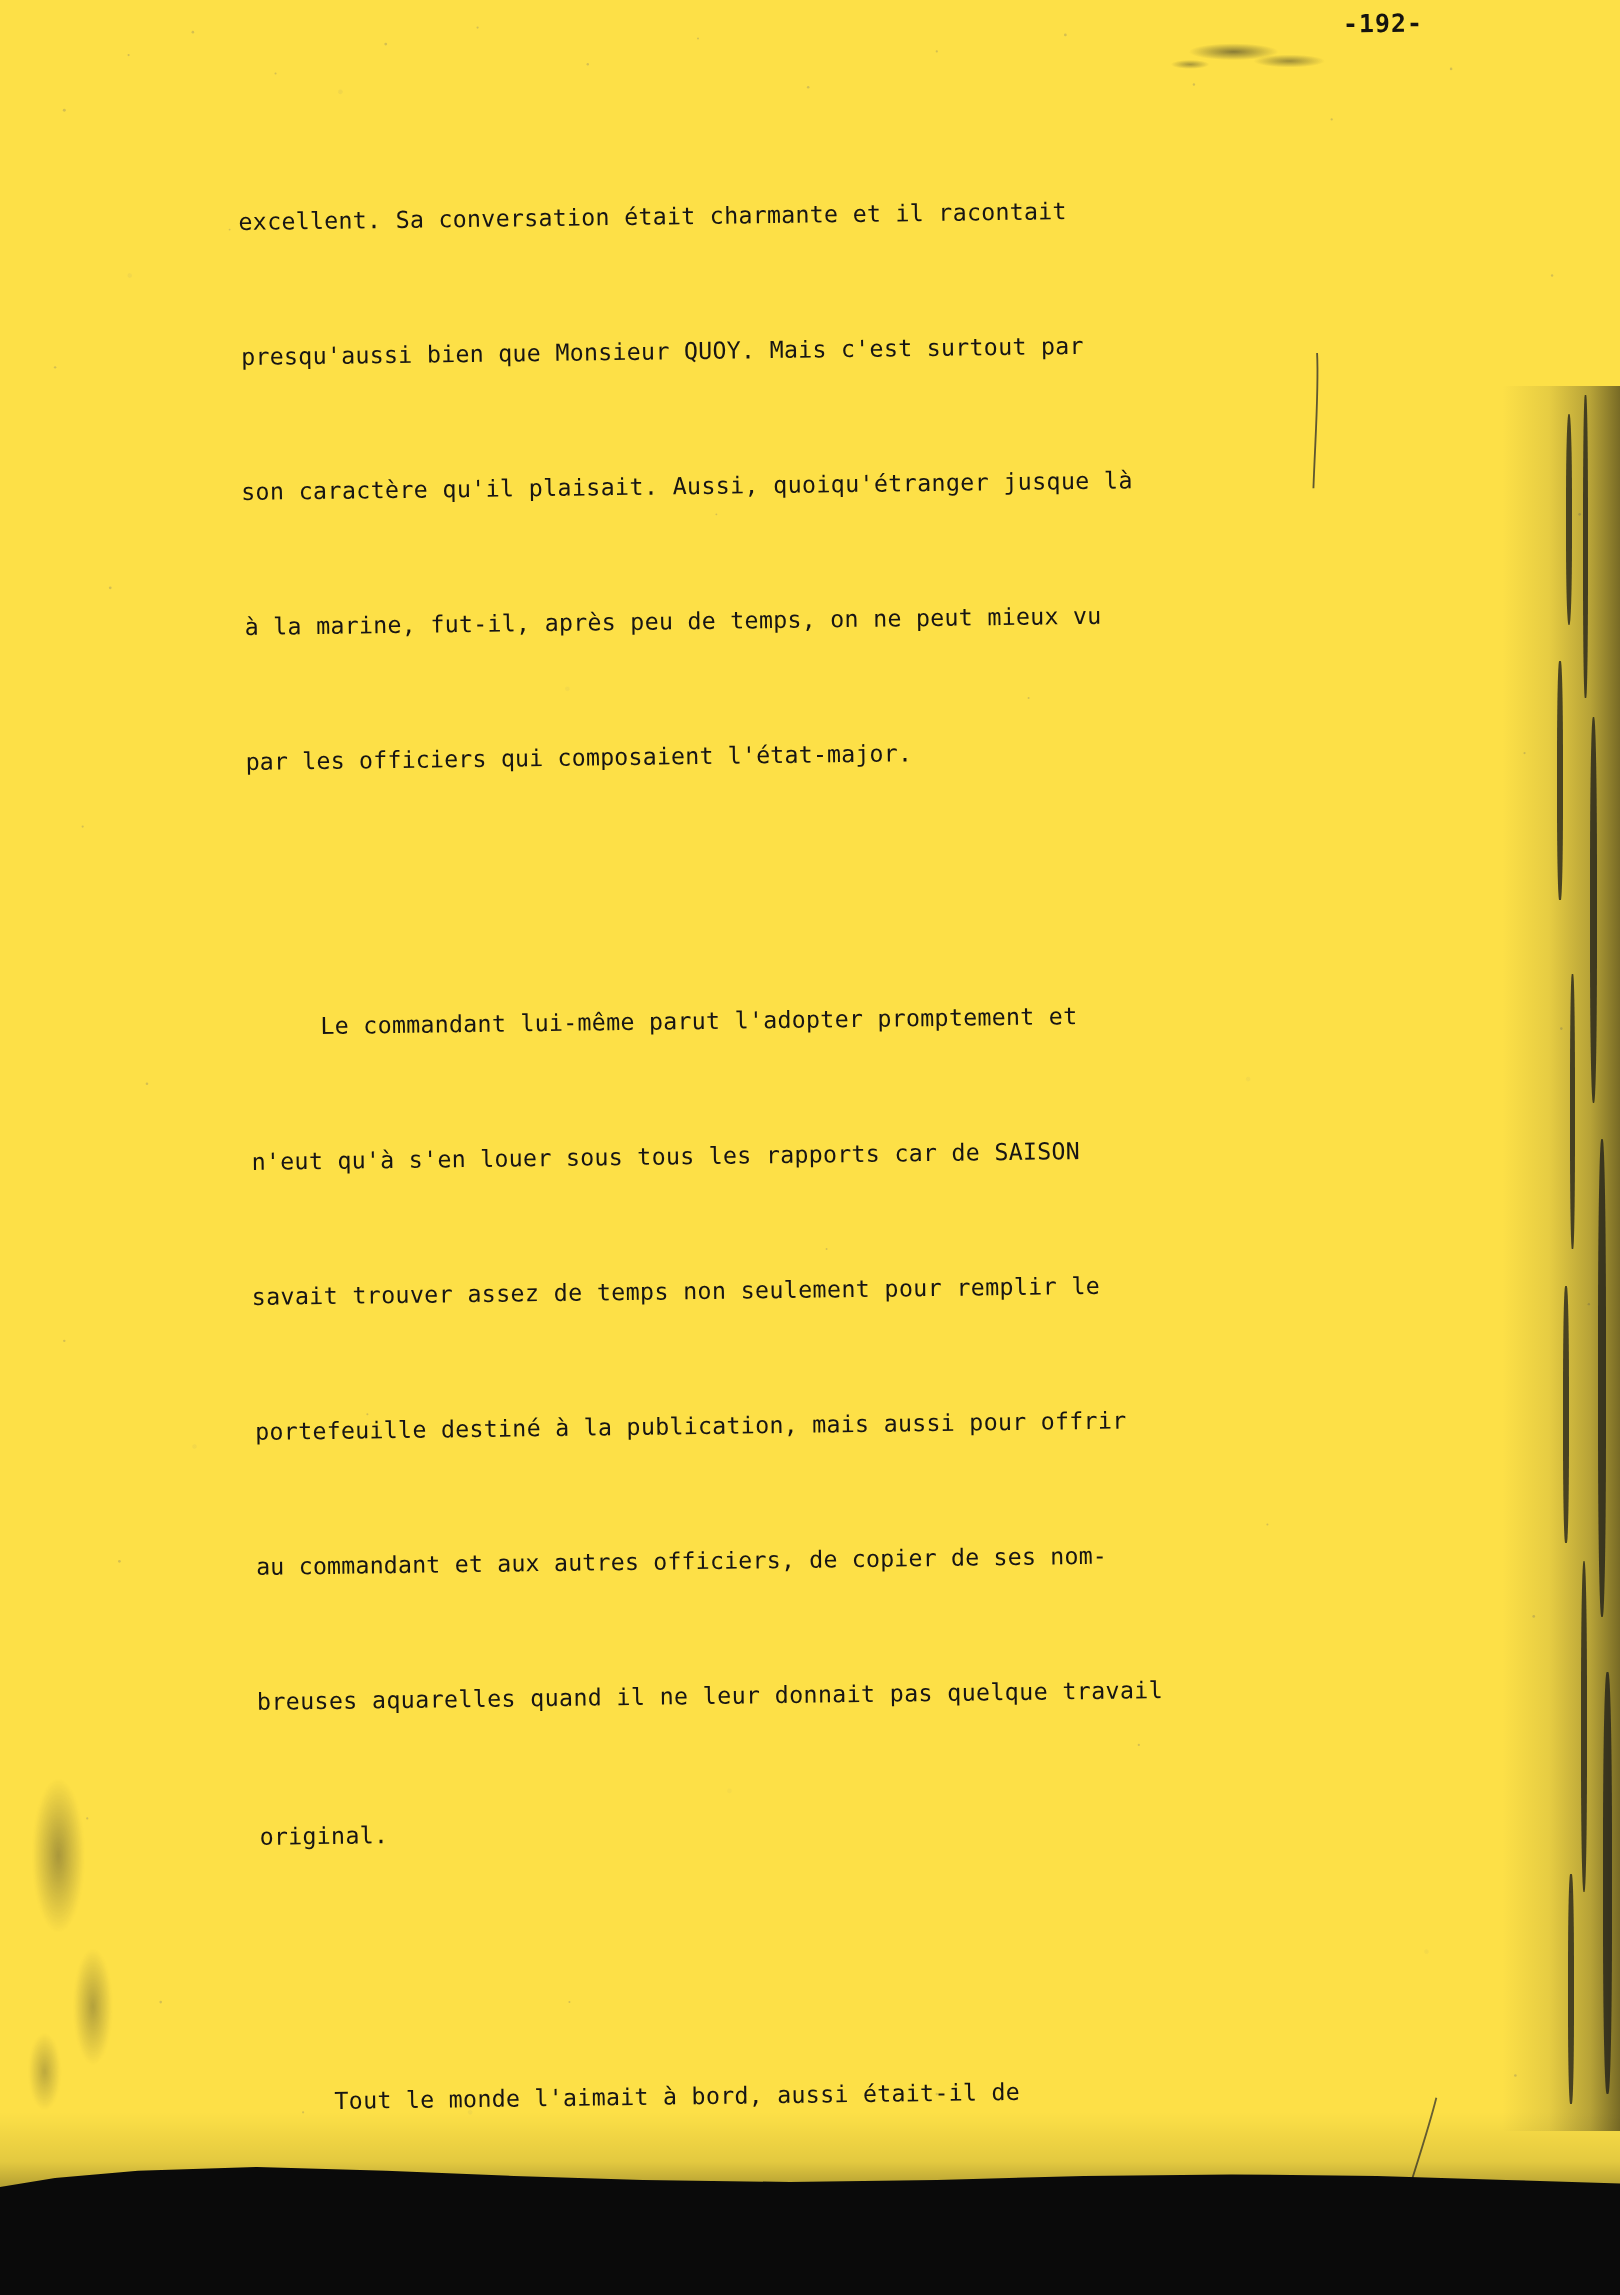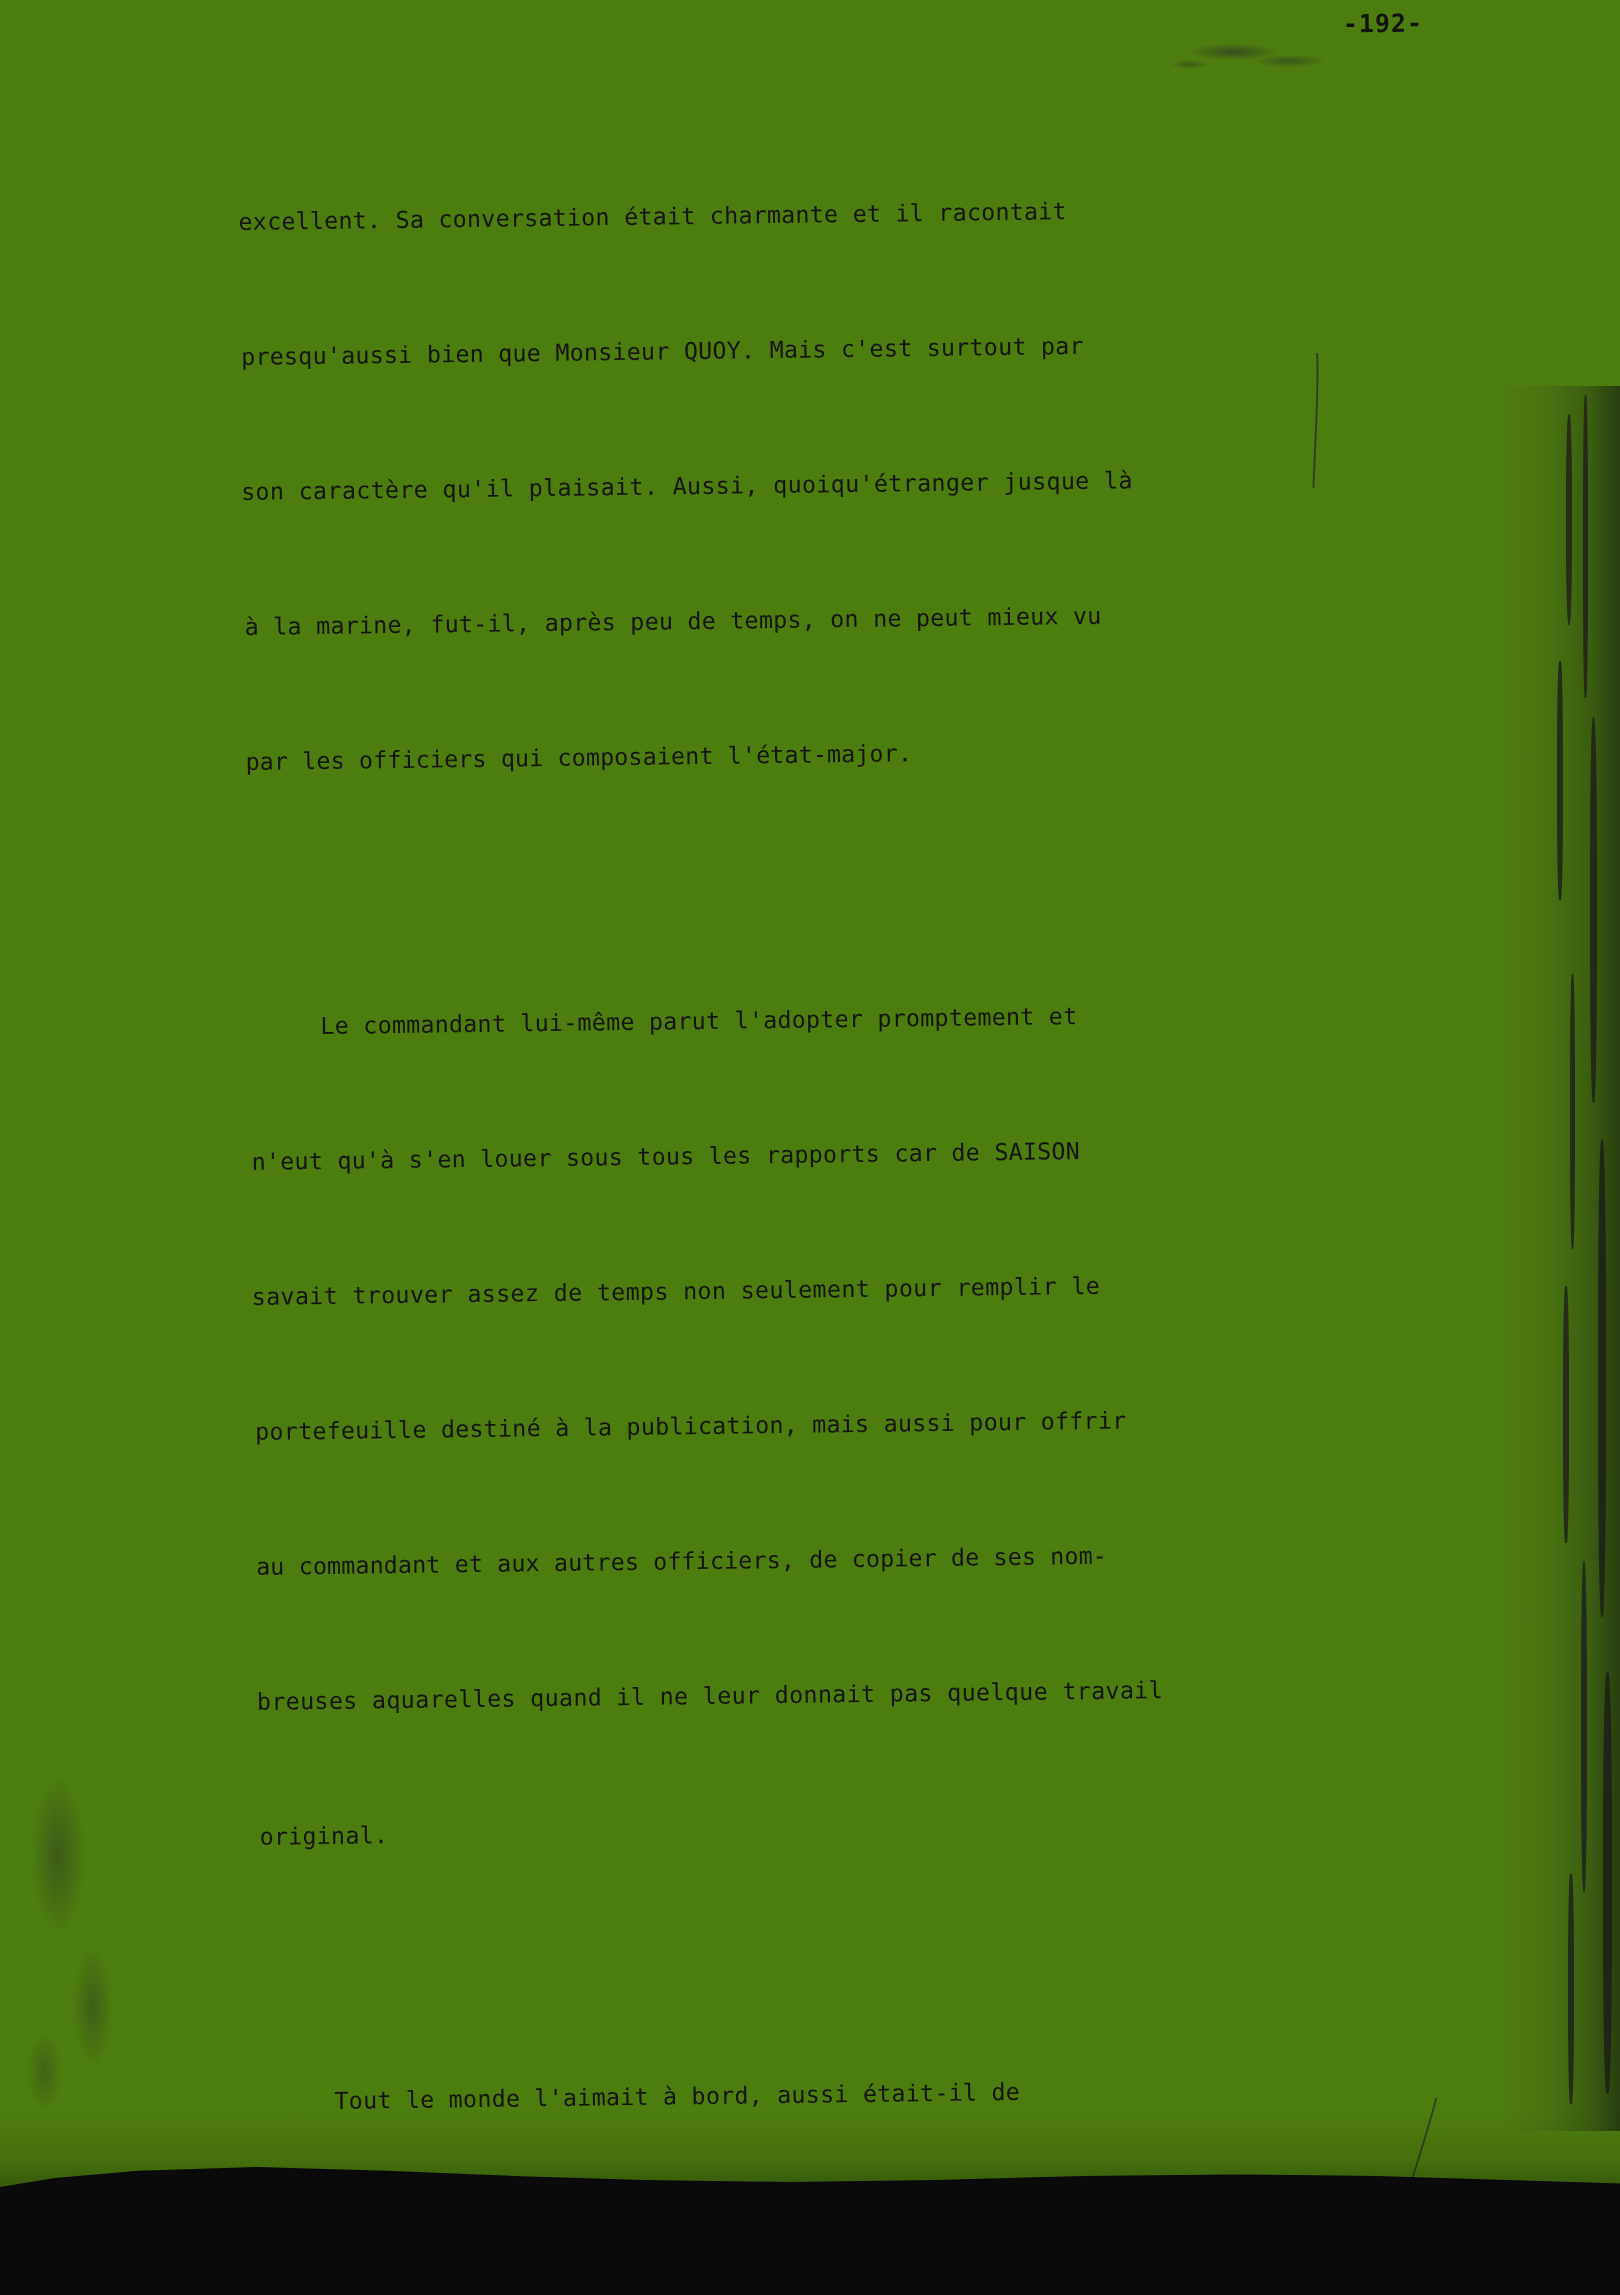--- a/index.html
+++ b/index.html
@@ -7,21 +7,21 @@
     padding: 0;
     background: #ffffff;
   }
   body {
     font-family: "DejaVu Sans Mono", monospace;
   }
   #page {
     position: relative;
     width: 1621px;
     height: 2296px;
-    background: #4d7c0f;
+    background: #fde047;
     overflow: hidden;
   }
   
   #grain {
     position: absolute;
     inset: 0;
     pointer-events: none;
     background:
       radial-gradient(circle at 8% 12%, rgba(120,120,120,0.09) 0 1.8px, rgba(0,0,0,0) 2.8px),
       radial-gradient(circle at 21% 4%, rgba(120,120,120,0.10) 0 1.8px, rgba(0,0,0,0) 2.8px),

